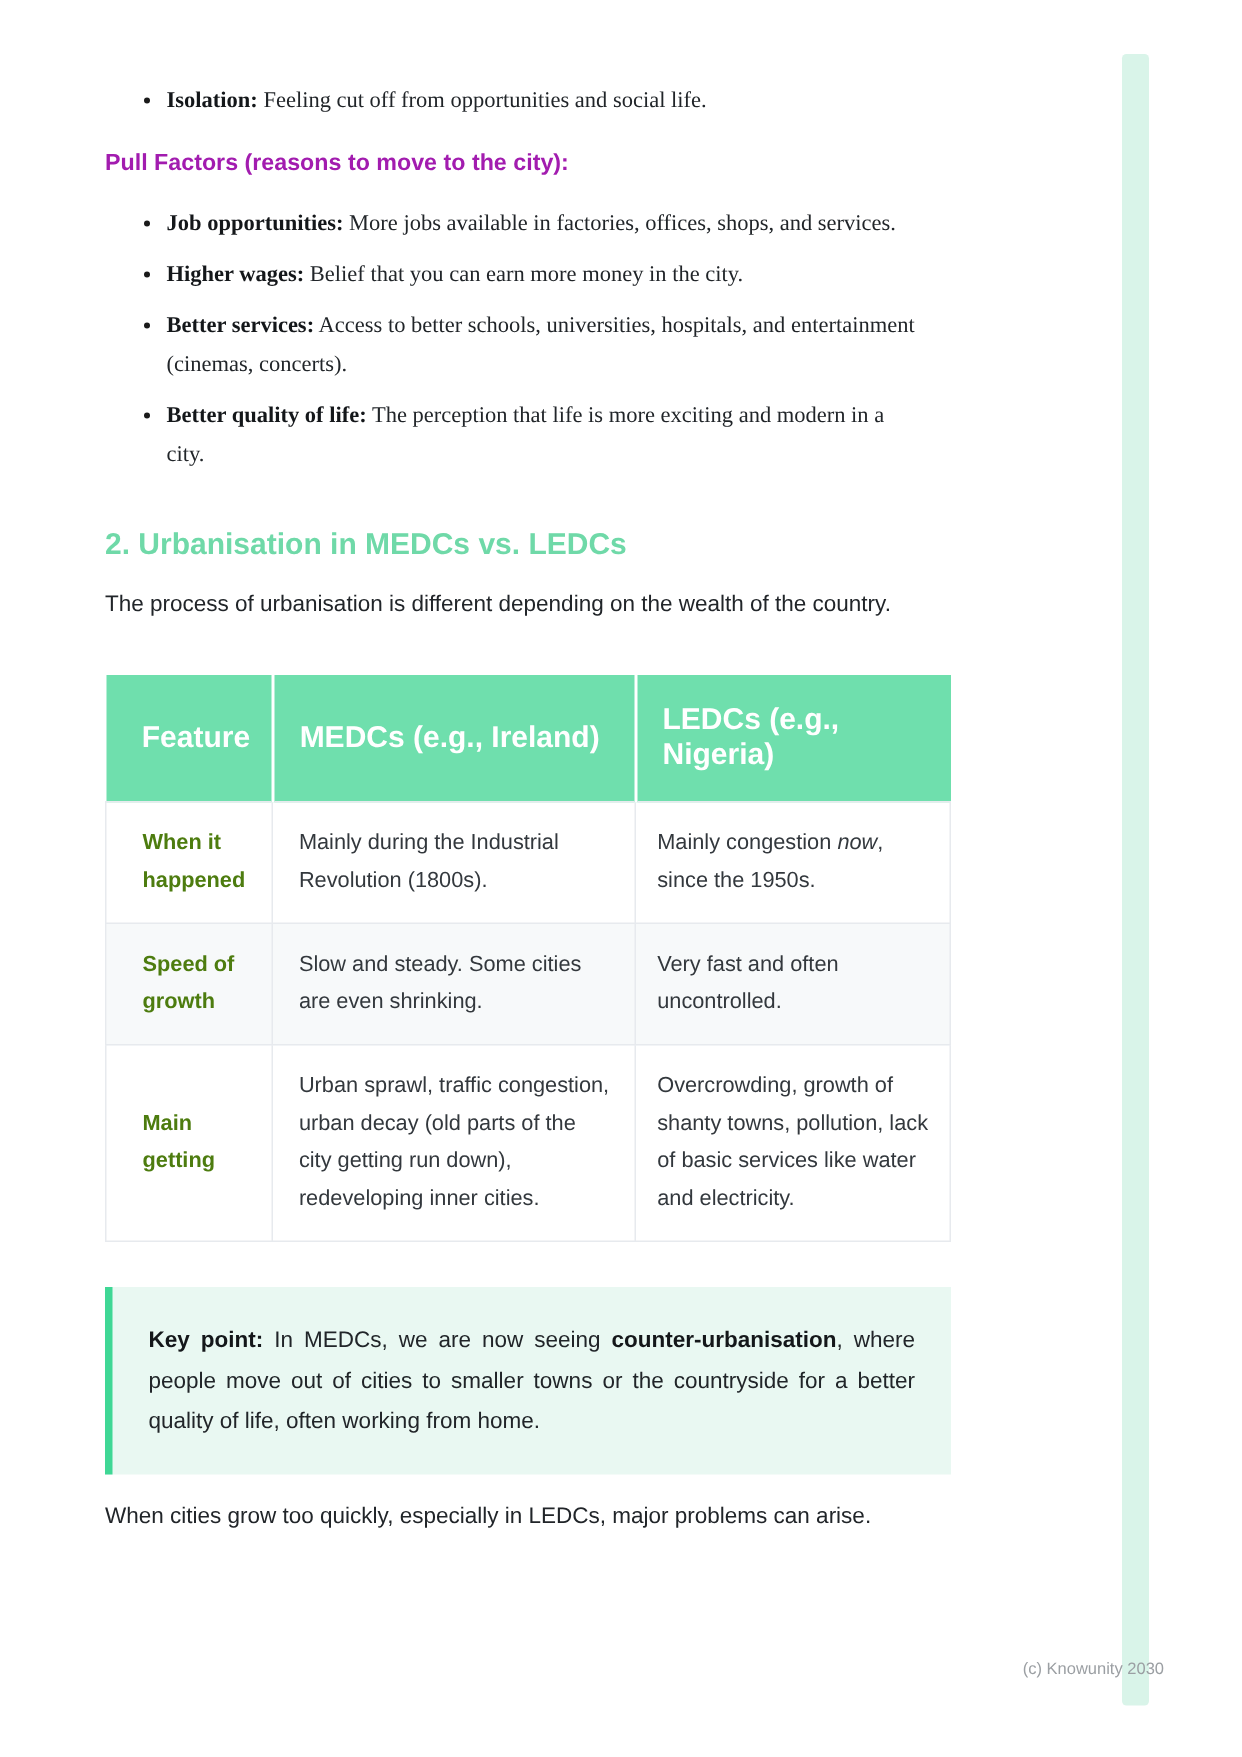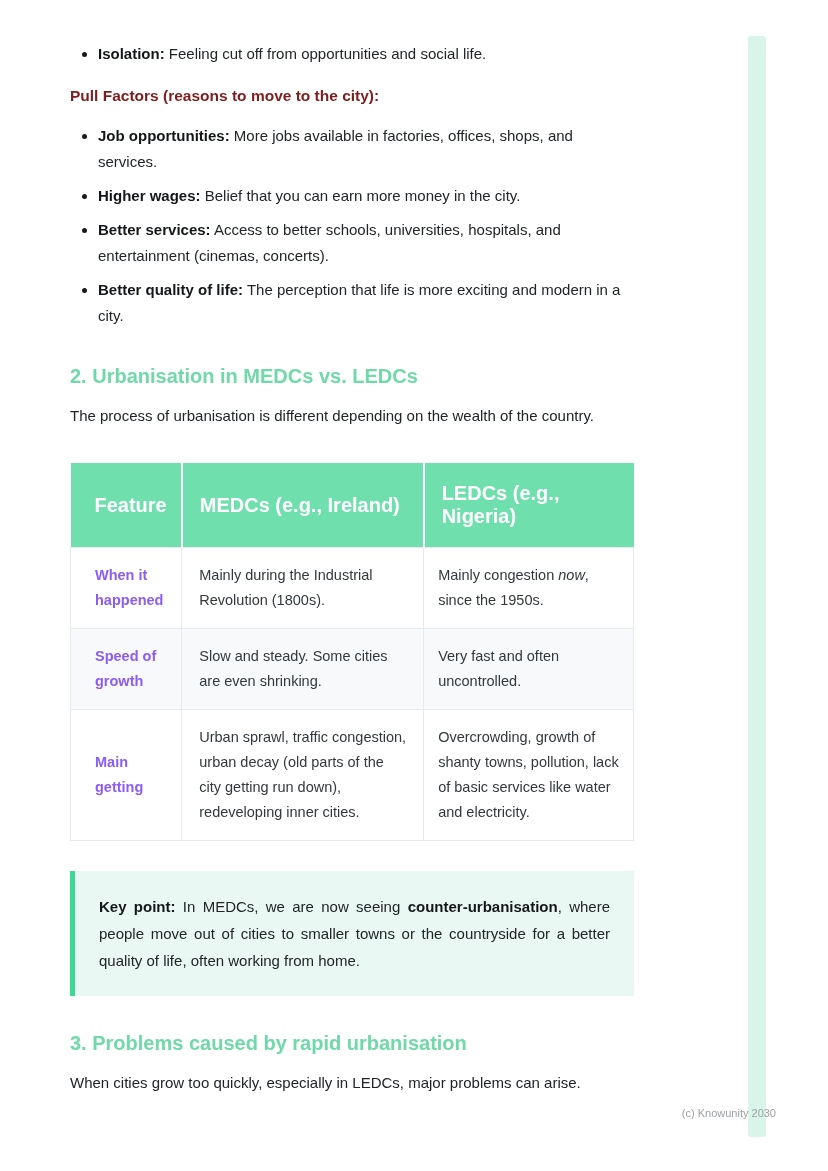--- a/index.html
+++ b/index.html
@@ -22,35 +22,36 @@
     background: #d9f4e9;
     border-radius: 3px;
   }
   .content {
     position: absolute;
     left: 70px;
     top: 38px;
     width: 564px;
   }
   ul.bullets {
-    margin: 3px;
+    margin: 16px;
     padding: 0 0 0 25px;
     list-style: disc;
+    font-family: Liberation Serif, serif;
   }
   ul.bullets li {
     font-size: 15px;
     line-height: 26px;
     margin-bottom: 8px;
   }
   ul.bullets li::marker { color: #1a1a1a; }
   .bullet-label { font-weight: 700; color: #14171a; }
   .subheading {
     font-size: 15.5px;
     font-weight: 700;
-    color: #7f1d1d;
+    color: #a21caf;
     margin: 20px 0 18px 0;
   }
   .section-heading {
     font-size: 20px;
     font-weight: 700;
     color: #6fd9a8;
     margin: 36px 0 0 0;
   }
   .para {
     font-size: 15px;
@@ -82,21 +83,21 @@
   table.cmp-table td {
     border: 1px solid #e7eaee;
     padding: 15px 14px;
     line-height: 25px;
     vertical-align: middle;
     color: #33383d;
     background: #ffffff;
   }
   table.cmp-table td.feat {
     font-weight: 700;
-    color: #8b5cf6;
+    color: #4d7c0f;
     padding-left: 24px;
   }
   table.cmp-table td:nth-child(2) { padding-left: 17px; }
   table.cmp-table tbody tr:nth-child(2) td { background: #f7f9fa; }
   table.cmp-table em { font-style: italic; }
   .keypoint {
     margin-top: 30px;
     background: #e9f8f2;
     border-left: 5px solid #3fd795;
     padding: 22px 24px;
@@ -184,18 +185,17 @@
       </tr>
     </tbody>
   </table>
 
   <div class="keypoint">
     <strong>Key point:</strong>
     <span>In MEDCs, we are now seeing</span>
     <strong>counter-urbanisation</strong><span>, where people move out of cities to smaller towns or the countryside for a better quality of life, often working from home.</span>
   </div>
 
-  <h2 class="section-heading">3. Problems caused by rapid urbanisation</h2>
   <p class="para">When cities grow too quickly, especially in LEDCs, major problems can arise.</p>
 
 </div>
 
 <div class="footer">(c) Knowunity 2030</div>
 
 </body></html>

